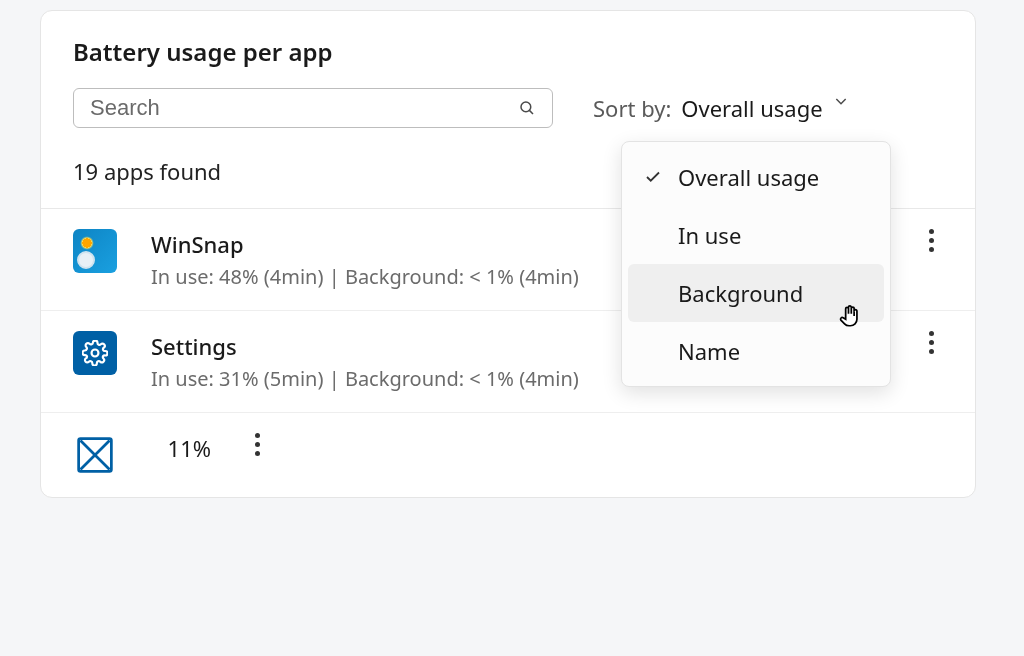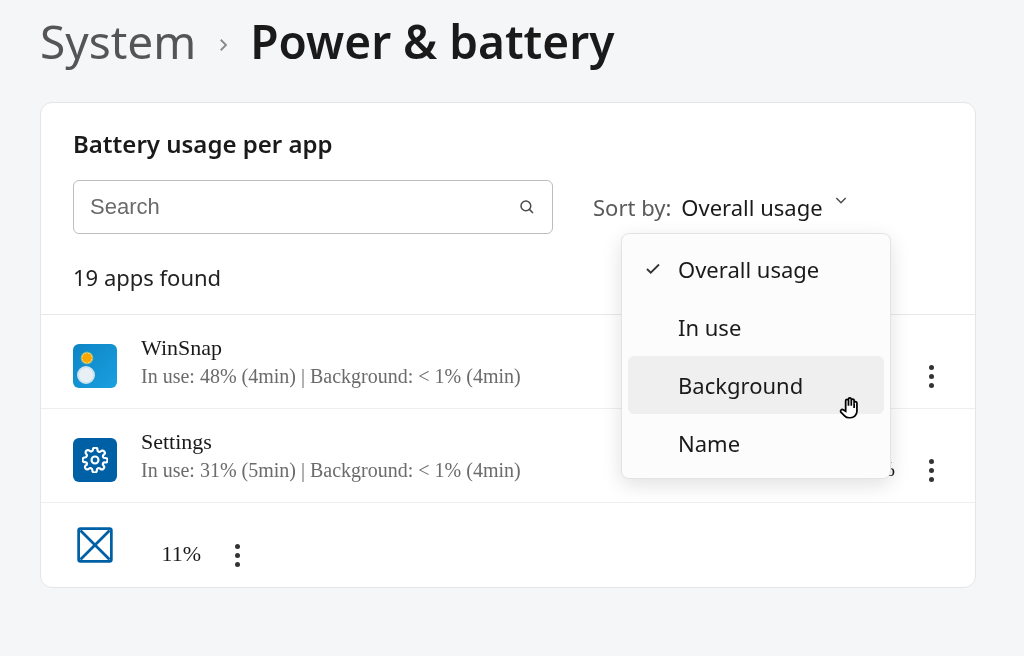--- a/index.html
+++ b/index.html
@@ -5,30 +5,30 @@
   * { box-sizing: border-box; margin: 0; padding: 0; }
   html, body { width: 1024px; height: 656px; font-family: "Segoe UI", system-ui, sans-serif; background: #f5f6f8; color: #1a1a1a; overflow: hidden; }
   .wrap { padding: 10px 48px 0 40px; }
   .breadcrumb { display: flex; align-items: center; gap: 18px; margin-bottom: 30px; margin-top: 0; }
   .bc-parent { font-size: 46px; color: #555; font-weight: 400; cursor: pointer; }
   .bc-sep { font-size: 32px; color: #888; }
   .bc-current { font-size: 46px; font-weight: 600; }
   .card { background: #ffffff; border: 1px solid #e5e5e5; border-radius: 12px; padding: 24px 0 0 0; position: relative; }
   .card-title { font-size: 24px; font-weight: 600; padding: 0 32px 20px 32px; }
   .top-row { display: flex; align-items: center; gap: 40px; padding: 0 32px 18px 32px; }
-  .search { flex: 0 0 480px; display: flex; align-items: center; border: 1px solid #bdbdbd; border-radius: 6px; height: 54px; padding: 0 16px; }
+  .search { flex: 0 0 480px; display: flex; align-items: center; border: 1px solid #bdbdbd; border-radius: 6px; height: 40px; padding: 0 16px; }
   .search input { flex: 1; border: none; outline: none; font-size: 22px; color: #333; background: transparent; }
   .search input::placeholder { color: #6a6a6a; }
   .search-icon { width: 18px; height: 18px; color: #4a4a4a; flex: 0 0 auto; }
   .sort { font-size: 22px; color: #5a5a5a; display: flex; align-items: flex-start; gap: 10px; cursor: pointer; }
   .sort .value { color: #1a1a1a; }
   .chev { width: 16px; height: 16px; color: #4a4a4a; }
   .count { font-size: 22px; color: #222; padding: 10px 32px 22px 32px; }
   .rows { border-top: 1px solid #e8e8e8; }
-  .row { display: flex; align-items: flex-end; padding: 20px 32px; border-bottom: 1px solid #eee; gap: 24px; font-family: Liberation Serif, serif; }
+  .row { display: flex; align-items: flex-start; padding: 20px 32px; border-bottom: 1px solid #eee; gap: 34px; }
   .row:last-child { border-bottom: none; }
   .app-icon { width: 44px; height: 44px; border-radius: 6px; flex: 0 0 44px; display:flex; align-items:center; justify-content:center; }
   .app-text { flex: 1; }
   .app-name { font-size: 22px; font-weight: 500; margin-bottom: 4px; }
   .app-detail { font-size: 20px; color: #6b6b6b; }
   .pct { font-size: 22px; min-width: 60px; text-align: right; }
   .more { width: 24px; display: flex; flex-direction: column; gap: 4px; align-items: center; cursor: pointer; }
   .more span { width: 5px; height: 5px; background: #333; border-radius: 50%; }
 
   
@@ -44,29 +44,20 @@
   .icon-winsnap::after { content:""; position:absolute; bottom:4px; left:4px; width:14px; height:14px; border-radius:50%; background:#e8f0f6; border:2px solid #cfe3ef; }
   .icon-settings { background:#0060a5; }
   .icon-settings svg { width:26px; height:26px; color:#fff; }
   .icon-shell { background:#fff; }
   .icon-shell svg { width:40px; height:40px; }
 </style>
 </head>
 <body>
 
 <div class="wrap">
-  <div class="breadcrumb">
-    <span class="bc-parent">System</span>
-    <span class="bc-sep">
-      <svg width="18" height="18" viewBox="0 0 24 24" fill="none" stroke="currentColor" stroke-width="2.4">
-          <polyline points="9 5 16 12 9 19"></polyline>
-        </svg>
-    </span>
-    <span class="bc-current">Power &amp; battery</span>
-  </div>
 
   <div class="card">
     <div class="card-title">Battery usage per app</div>
 
     <div class="top-row">
       <div class="search">
         <input type="text" placeholder="Search" style="">
         <svg class="search-icon" viewBox="0 0 24 24" fill="none" stroke="currentColor" stroke-width="2">
             <circle cx="10.5" cy="10.5" r="6.5"></circle>
             <line x1="20" y1="20" x2="15.2" y2="15.2"></line>

